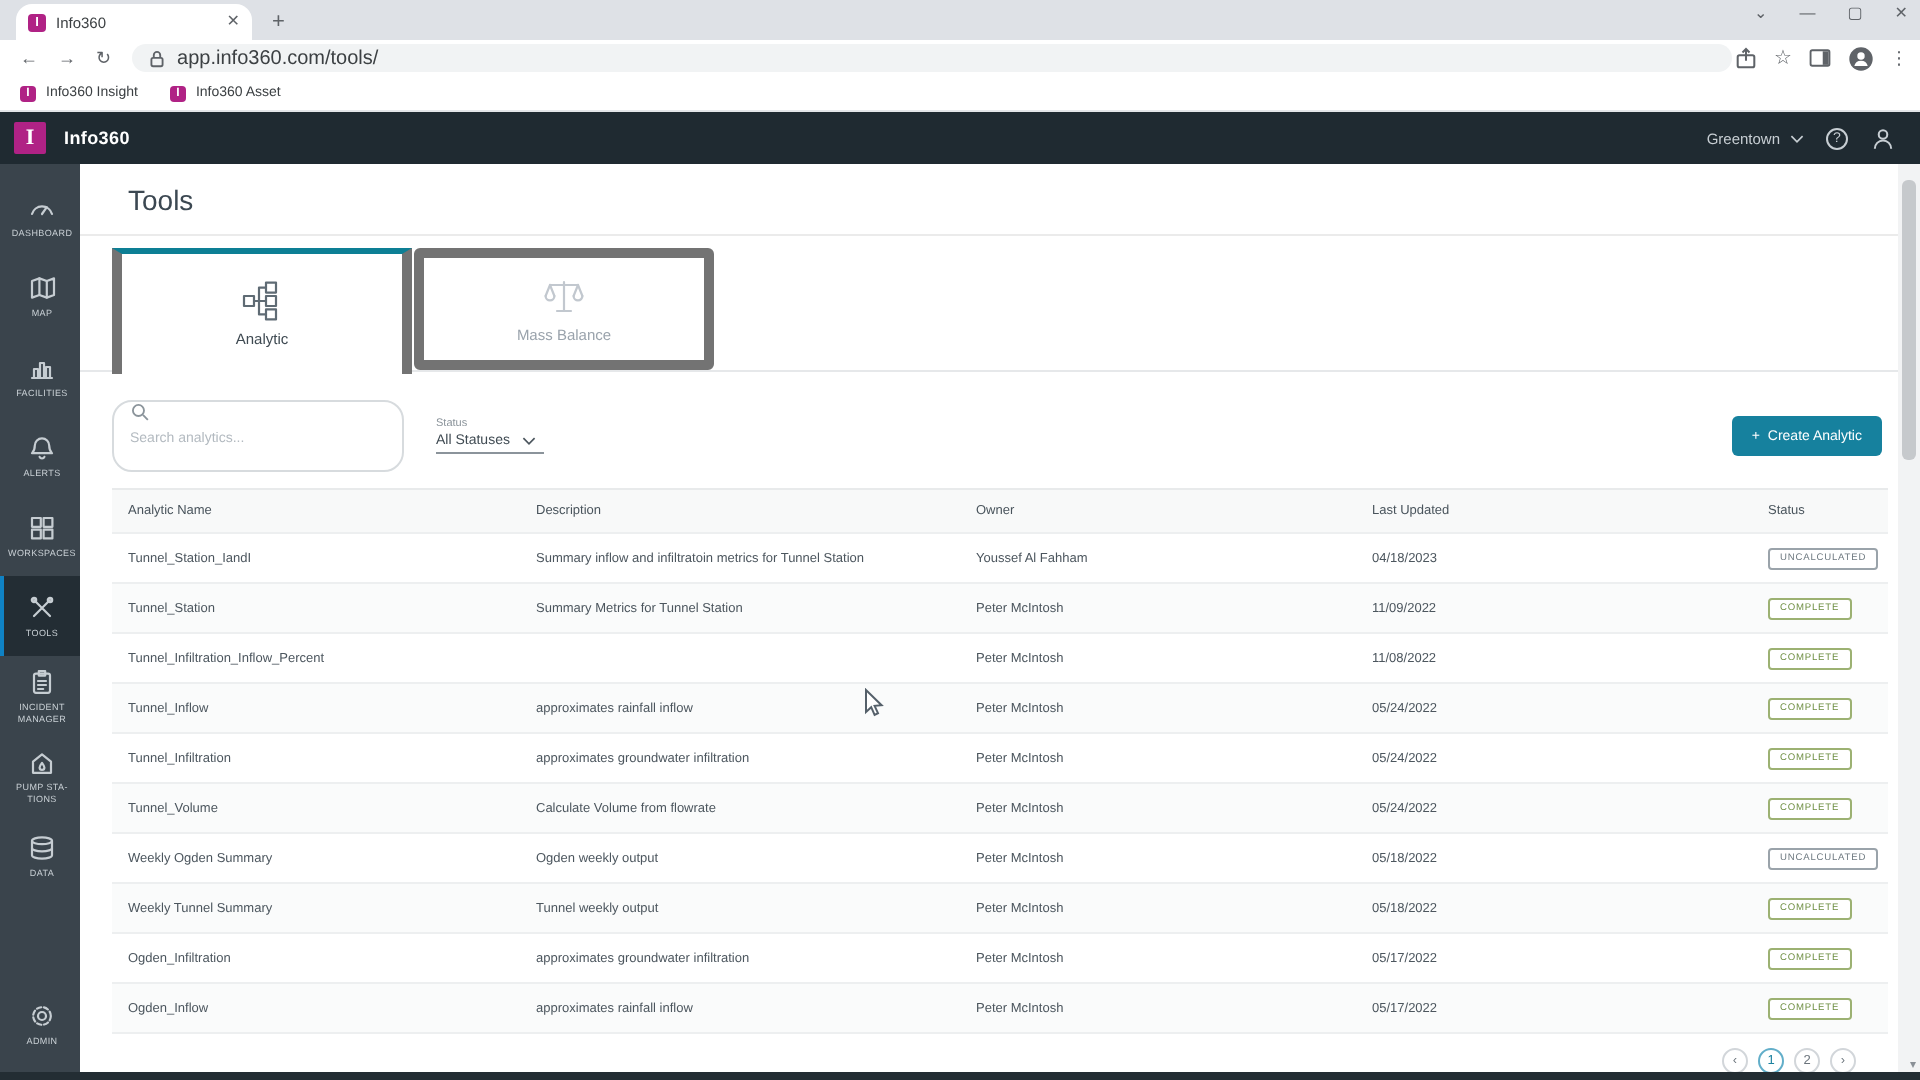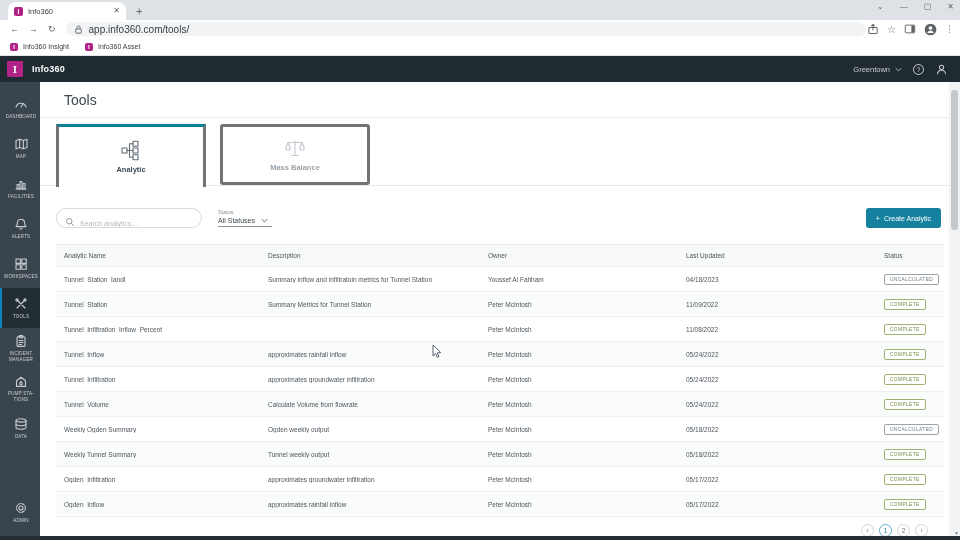--- a/index.html
+++ b/index.html
@@ -41,30 +41,30 @@
   .side-item.active { background:#232d34; border-left:2px solid #0f82c4; }
   .side-label { font-size:4.5px; color:#c9d0d5; text-align:center; line-height:1.25; letter-spacing:.2px; }
   .side-item.admin { margin-top:auto; margin-bottom:8px; }
   .sic { stroke:#c6cdd2; fill:none; stroke-width:1.1; stroke-linecap:round; stroke-linejoin:round; }
 
   
   .main { position:absolute; left:40px; top:82px; width:920px; height:458px; background:#fff; }
   .pagetitle-row { height:36px; display:flex; align-items:center; padding-left:24px; border-bottom:1px solid #ebebeb; }
   .pagetitle { font-size:14px; color:#3c4852; }
 
-  .tabsrow { position:relative; height:68px; border-bottom:1px solid #e6e8ea; padding:6px 0 0 16px; display:flex; gap:14px;font-weight:bold; }
-  .toolcard { width:150px; height:61px; border:3px solid #737373; border-radius:3px; background:#fff; display:flex; flex-direction:column; align-items:center; justify-content:center; gap:4px; }
+  .tabsrow { position:relative; height:68px; border-bottom:1px solid #e6e8ea; padding:6px 0 0 16px; display:flex; gap:1px; }
+  .toolcard { width:150px; height:61px; border:5px solid #737373; border-radius:3px; background:#fff; display:flex; flex-direction:column; align-items:center; justify-content:center; gap:4px; }
   .toolcard .tlabel { font-size:7.5px; color:#9aa3ac; }
   .toolcard.active { border-top:3px solid #0d7f95; border-radius:0; border-bottom:none; margin-bottom:-1px; z-index:2; height:63px; }
   .toolcard.active .tlabel { color:#3f4a52; }
   .tabic { stroke:#c2c8cf; fill:none; stroke-width:1.1; stroke-linecap:round; stroke-linejoin:round; }
   .toolcard.active .tabic { stroke:#5f6b74; }
 
   .filterrow { position:relative; height:54px; display:flex; align-items:center; padding:10px 19px 0 16px; }
-  .searchbox { width:146px; height:20px; border:1px solid #d7dbde; border-radius:10px; display:flex; align-items:flex-end; padding:0 8px; gap:5px; background:#fff; }
+  .searchbox { width:146px; height:36px; border:1px solid #d7dbde; border-radius:10px; display:flex; align-items:flex-start; padding:0 8px; gap:5px; background:#fff;flex-direction:column; }
   .searchbox input { border:none; outline:none; font-size:7px; color:#3f4a52; width:110px; font-family:"Liberation Sans", sans-serif; background:transparent; }
   .searchbox input::placeholder { color:#b3bac0; }
   .statusgroup { margin-left:16px; display:flex; flex-direction:column; gap:2px; }
   .statuslabel { font-size:5.5px; color:#8b949b; }
   .statusvalue { font-size:7px; color:#3f4a52; display:flex; align-items:center; gap:6px; border-bottom:1px solid #8b949b; padding-bottom:2px; width:54px; }
   .createbtn { margin-left:auto; height:20px; background:#16819e; color:#fff; border:none; border-radius:3px; font-size:7px; padding:0 10px; display:flex; align-items:center; gap:4px; font-family:"Liberation Sans", sans-serif; }
 
   .tablewrap { margin:4px 16px 0 16px; }
   .tr { display:flex; align-items:center; height:25px; padding:0 0 0 8px; border-bottom:1px solid #edeff0; background:#fff; }
   .thead { height:23px; background:#f8f9f9; border-top:1px solid #e8eaeb; }

